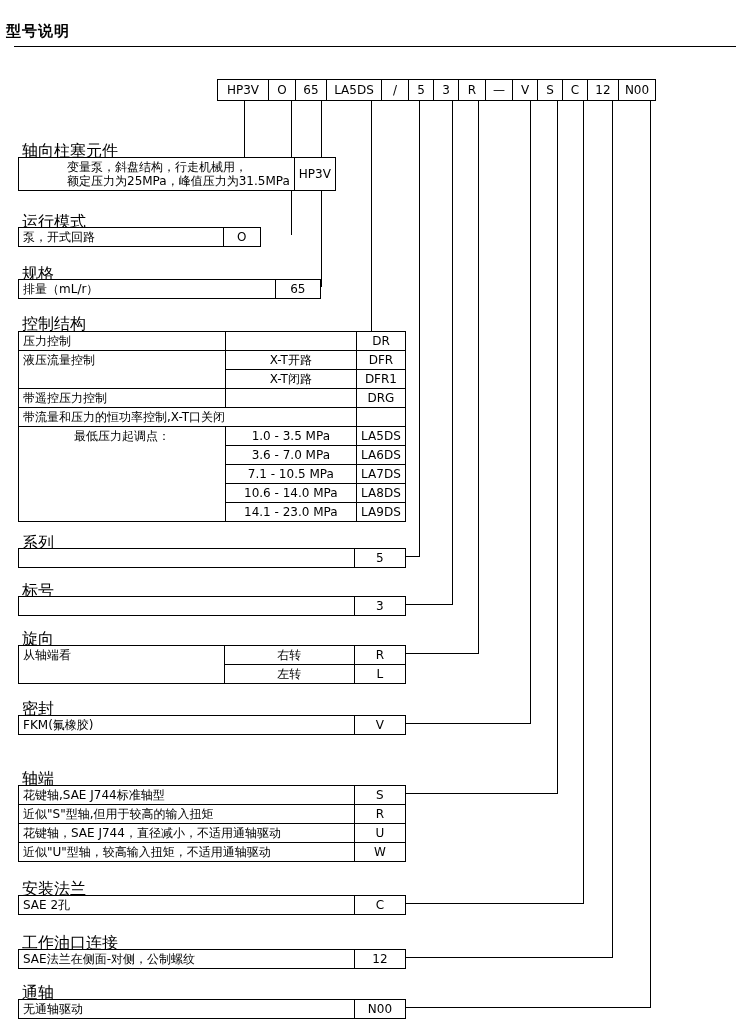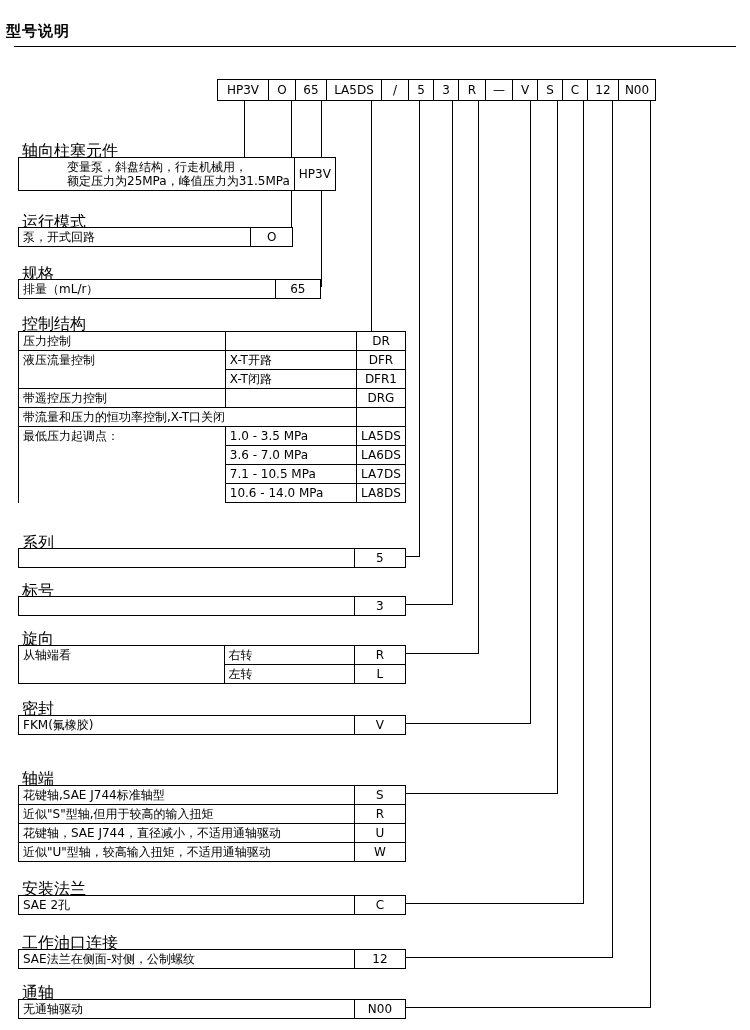--- a/index.html
+++ b/index.html
@@ -86,21 +86,21 @@
   }
   table.box td {
     border: 1px solid #000;
     padding: 2px 4px;
     height: 16px;
     line-height: 14px;
     box-sizing: border-box;
     white-space: nowrap;
   }
   td.desc { text-align: left; }
-  td.mid  { }
+  td.mid  { text-align: center; }
   td.code { text-align: center; }
   .nb-top    { border-top: none !important; }
   .nb-bottom { border-bottom: none !important; margin-top: 20px; }
 </style>
 </head>
 <body>
 
 <div class="page">
 
   <div class="title">型号说明</div>
@@ -165,21 +165,21 @@
       <td class="desc" style="width:250px; height:33px;padding-left:48px;">
         <div>变量泵，斜盘结构，行走机械用，</div>
         <div>额定压力为25MPa，峰值压力为31.5MPa</div>
       </td>
       <td class="code" style="width:49px;">HP3V</td>
     </tr>
   </tbody>
     </table>
 
   <div class="sec-label" style="left:22px; top:212px;">运行模式</div>
-  <table class="box" style="left:18px; top:227px; width:275px;">
+  <table class="box" style="left:18px; top:227px; width:243px;">
     <tbody>
         <tr>
       <td class="desc" style="width:254px;">泵，开式回路</td>
       <td class="code" style="width:45px;">O</td>
     </tr>
   </tbody>
     </table>
 
   <div class="sec-label" style="left:22px; top:264px;">规格</div>
   <table class="box" style="left:18px; top:279px; width:303px;">
@@ -231,20 +231,25 @@
     <tr>
       <td class="desc nb-top nb-bottom"></td>
       <td class="mid">7.1 - 10.5 MPa</td>
       <td class="code">LA7DS</td>
     </tr>
     <tr>
       <td class="desc nb-top nb-bottom"></td>
       <td class="mid">10.6 - 14.0 MPa</td>
       <td class="code">LA8DS</td>
     </tr>
+    <tr>
+      <td class="desc nb-top"></td>
+      <td class="mid">14.1 - 23.0 MPa</td>
+      <td class="code">LA9DS</td>
+    </tr>
   </tbody>
     </table>
 
   <div class="sec-label" style="left:22px; top:533px;">系列</div>
   <table class="box" style="left:18px; top:548px; width:388px;">
     <tbody>
         <tr>
       <td class="desc" style="width:335px;">&nbsp;</td>
       <td class="code" style="width:51px;">5</td>
     </tr>

